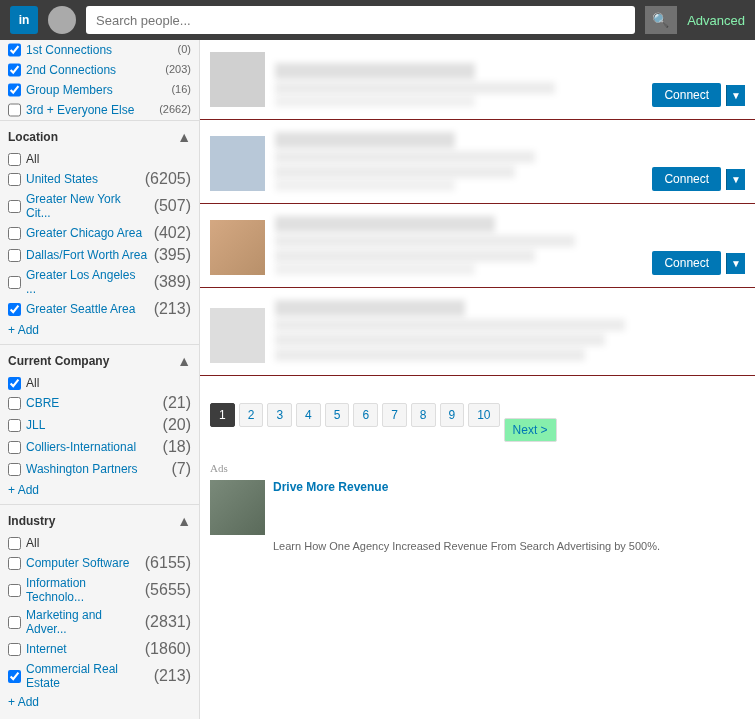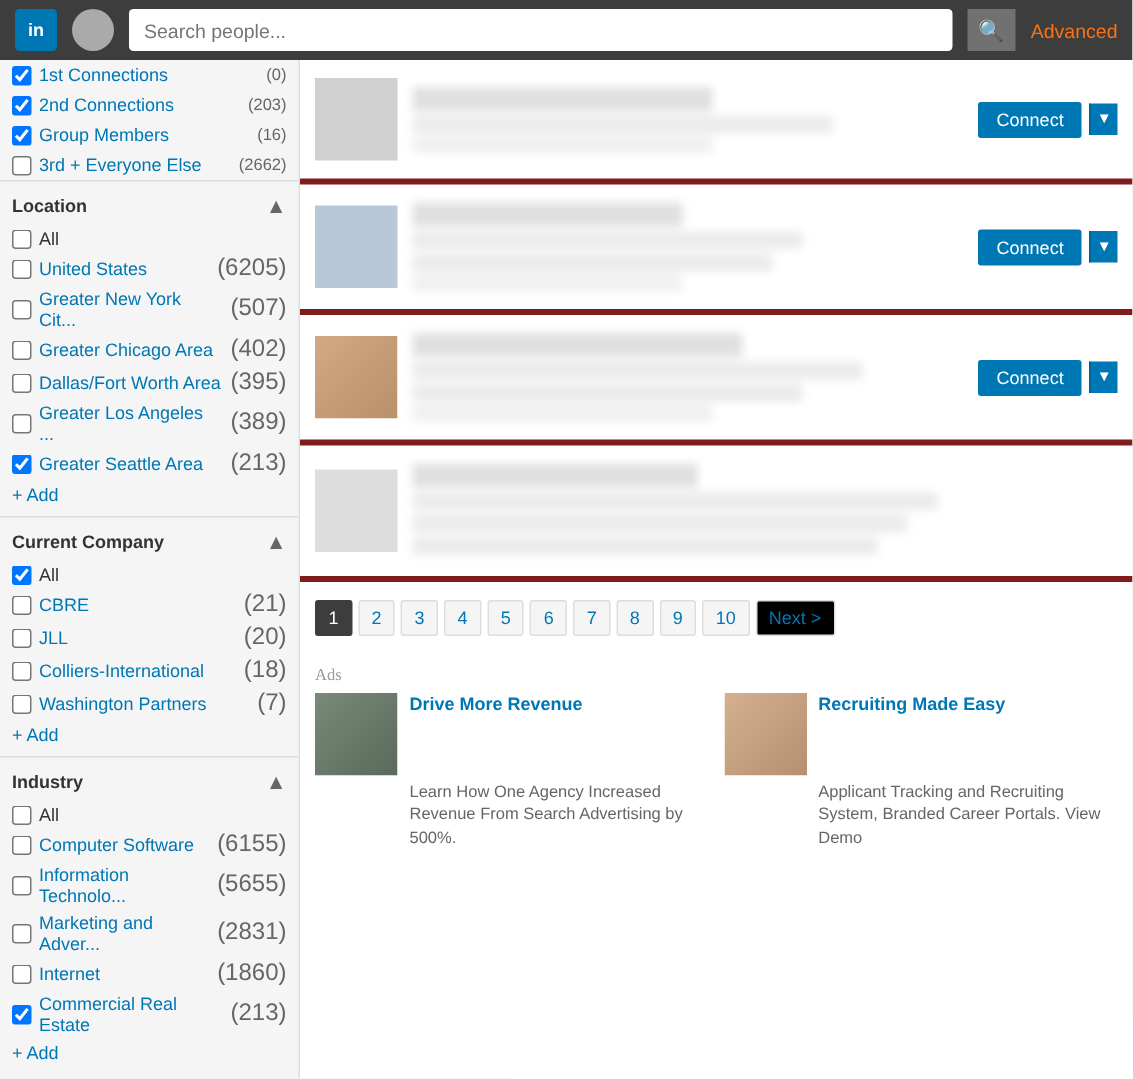--- a/index.html
+++ b/index.html
@@ -41,21 +41,21 @@
       background: #717171;
       border: none;
       color: white;
       height: 28px;
       width: 32px;
       cursor: pointer;
       display: flex; align-items: center; justify-content: center;
       font-size: 14px;
     }
     .advanced-link {
-      color: #f97316;
+      color: #86efac;
       font-size: 13px;
       cursor: pointer;
       text-decoration: none;
       white-space: nowrap;
     }
 
     
     .main-layout {
       display: flex;
       gap: 0;
@@ -66,21 +66,20 @@
       width: 200px;
       background: #f5f5f5;
       border-right: 1px solid #ddd;
       min-height: 679px;
       padding: 0;
       flex-shrink: 0;
     }
 
     .connection-item {
       display: flex;
-      align-items: center;
       padding: 3px 8px;
       gap: 5px;
       font-size: 12px;
       color: #333;
     }
     .connection-item input[type="checkbox"] { flex-shrink: 0; }
     .connection-item .label { flex: 1; color: #0077b5; cursor: pointer; }
     .connection-item .count { color: #666; font-size: 11px; }
 
     .filter-section {
@@ -119,23 +118,23 @@
 
     
     .results-area {
       flex: 1;
       background: white;
       min-height: 679px;
     }
 
     .result-item {
       display: flex;
-      align-items: center;
+      align-items: flex-end;
       padding: 12px 10px;
-      border-bottom: 4px solid #7f1d1d;
+      border-bottom: 1px solid #7f1d1d;
       position: relative;
     }
     .result-avatar {
       width: 55px; height: 55px;
       background: #ccc;
       flex-shrink: 0;
       margin-right: 10px;
     }
     .result-avatar.has-photo {
       background: #b0c4de;
@@ -210,21 +209,22 @@
       cursor: pointer;
       color: #0077b5;
       border-radius: 2px;
     }
     .page-btn.active {
       background: #3d3d3d;
       color: white;
       border-color: #3d3d3d;
     }
     .page-btn.next {
-      background: #000000;
+      background: #86efac;
+      margin-top: 30px;
     }
 
     
     .ads-section {
       padding: 8px 10px;
     }
     .ads-label {
       color: #999;
       font-size: 11px;
       margin-bottom: 6px;
@@ -489,28 +489,19 @@
         <div class="ad-item">
           <div class="ad-photo ad1" style="display:flex;align-items:center;justify-content:center;overflow:hidden;">
             <div style="width:55px;height:55px;background:linear-gradient(135deg,#7a8a7a,#5a6a5a);"></div>
           </div>
           <div>
             <div class="ad-title">Drive More Revenue</div>
             <div class="ad-desc">Learn How One Agency Increased Revenue From Search Advertising by 500%.</div>
           </div>
         </div>
 
-        <div class="ad-item">
-          <div class="ad-photo ad2" style="display:flex;align-items:center;justify-content:center;overflow:hidden;">
-            <div style="width:55px;height:55px;background:linear-gradient(135deg,#d4b090,#b49070);"></div>
-          </div>
-          <div>
-            <div class="ad-title">Recruiting Made Easy</div>
-            <div class="ad-desc">Applicant Tracking and Recruiting System, Branded Career Portals. View Demo</div>
-          </div>
-        </div>
 
       </div>
     </div>
 
   </div>
 
 </div>
 
 </body></html>

